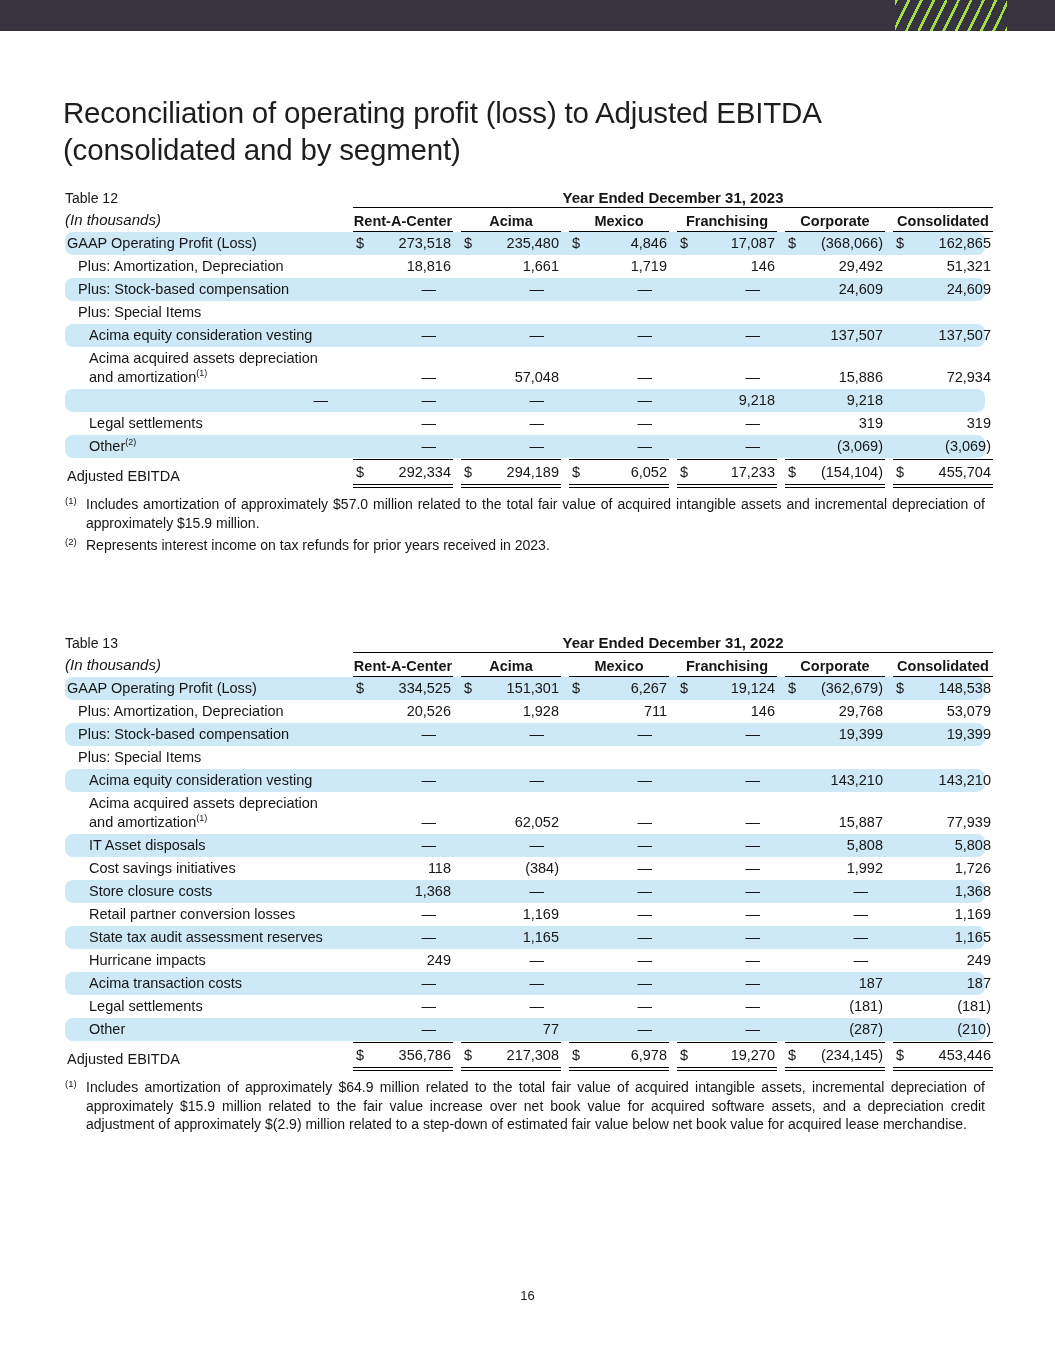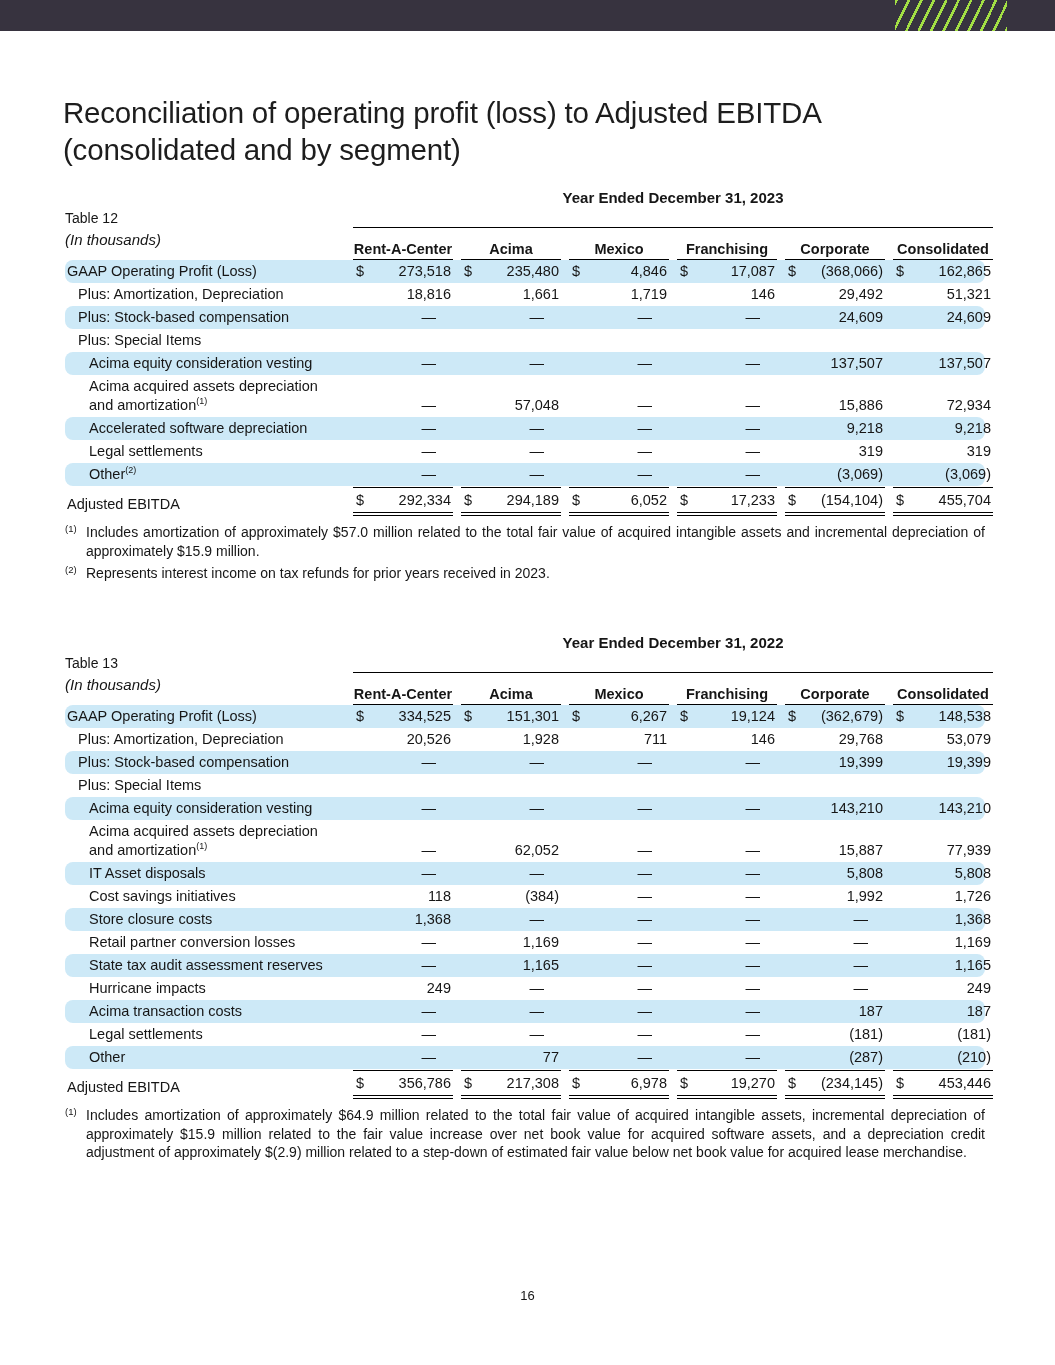--- a/index.html
+++ b/index.html
@@ -17,23 +17,23 @@
   
   .title{position:absolute;left:63px;top:94px;margin:0;font-size:29.5px;font-weight:400;
          line-height:37px;color:#1d1d1d;letter-spacing:-0.2px;}
   
   .fin{position:absolute;left:65px;width:920px;font-size:14.5px;line-height:19px;}
   #t12{top:188px;}
   #t13{top:633px;}
   .grid{display:grid;grid-template-columns:280px repeat(6,100px);column-gap:8px;}
   .t-label{align-self:end;font-size:14px;}
   .t-period{grid-column:2 / -1;text-align:center;font-weight:700;font-size:15px;
-            border-bottom:1.5px solid #000;padding-bottom:20px;}
+            border-bottom:1.5px solid #000;padding-bottom:0;}
   .cols{margin-top:2px;}
-  .t-units{align-self:end;font-style:italic;font-size:15px;padding-bottom:11px;}
+  .t-units{align-self:end;font-style:italic;font-size:15px;padding-bottom:3px;}
   .colh{font-weight:700;text-align:center;border-bottom:1.5px solid #000;
         display:flex;flex-direction:column;justify-content:flex-end;padding-bottom:2px;line-height:16.5px;}
   .tr{min-height:22px;align-items:end;}
   .tr.hl{background:var(--hl);border-radius:8px;}
   .lbl{padding:2px 0 2px 2px;}
   .lbl.ind1{padding-left:13px;}
   .lbl.ind2{padding-left:24px;}
   .lbl sup{font-size:9px;line-height:0;}
   .cell{display:flex;justify-content:flex-end;align-items:flex-end;position:relative;
         line-height:21px;padding:1px 2px 1px 0;}
@@ -189,21 +189,20 @@
           <span>—</span>
         </div>
         <div class="cell">
           <span>15,886</span>
         </div>
         <div class="cell">
           <span>72,934</span>
         </div>
       </div>
       <div class="grid tr hl">
-        <div class="lbl ind2">Accelerated software depreciation</div>
         <div class="cell dash">
           <span>—</span>
         </div>
         <div class="cell dash">
           <span>—</span>
         </div>
         <div class="cell dash">
           <span>—</span>
         </div>
         <div class="cell dash">

